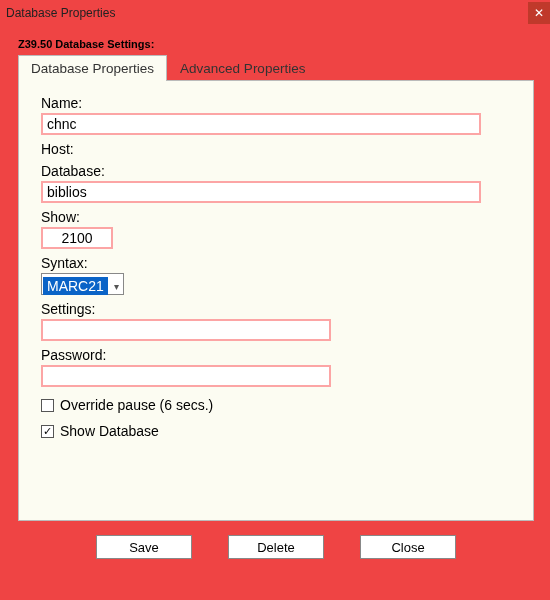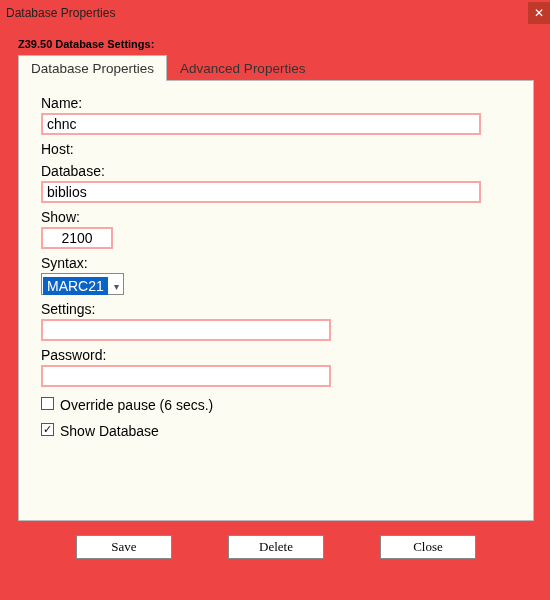--- a/index.html
+++ b/index.html
@@ -107,42 +107,41 @@
     flex: 0 0 auto;
     margin: 1px 0 1px 1px;
   }
   .combo .combo-arrow {
     margin-left: auto;
     font-size: 10px;
     color: #555;
   }
   .check-row {
     display: flex;
-    align-items: flex-start;
+    align-items: center;
     gap: 6px;
     margin-top: 10px;
     font-size: 14px;
   }
   .chkbox {
     width: 13px; height: 13px;
     border: 1px solid #555;
     display: inline-flex;
     align-items: center; justify-content: center;
     font-size: 11px;
     line-height: 1;
     background: #fff;
     cursor: pointer;
   }
   .chkbox.checked::after { content: "✓"; }
   .button-row {
     display: flex;
-    gap: 56px;
+    gap: 36px;
     justify-content: center;
     margin-top: 14px;
-    font-family: Liberation Serif, serif;
   }
   .btn {
     width: 96px; height: 24px;
     border: 1px solid #888;
     background: #fff;
     font-size: 13px;
     cursor: pointer;
     display: inline-flex;
     align-items: center; justify-content: center;
   }

